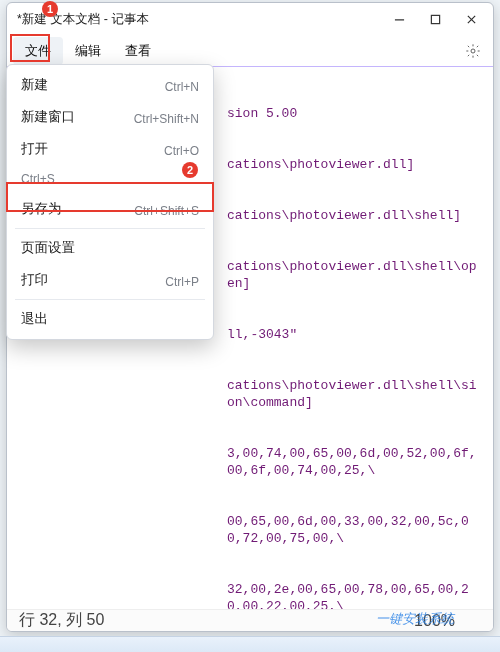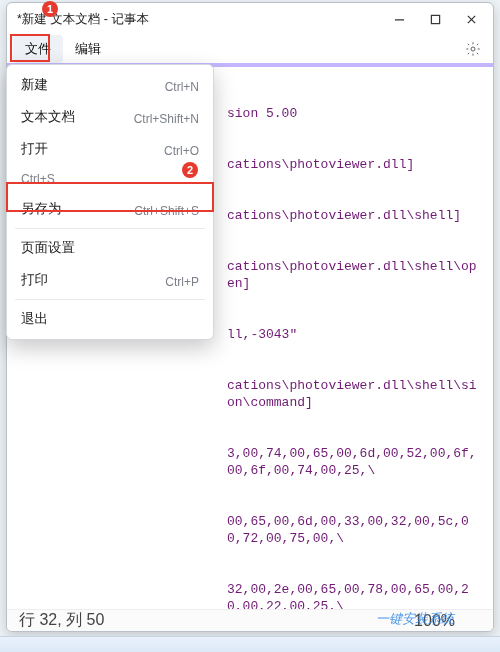--- a/index.html
+++ b/index.html
@@ -55,21 +55,21 @@
     border:2px solid #e63a2e;
     z-index:55;
     pointer-events:none;
   }
   
   .menubar {
     display:flex; align-items:center;
     height:32px;
     padding:0 6px;
     font-size:13px;
-    border-bottom:4px solid #c4b5fd;
+    border-bottom:1px solid #c4b5fd;
   }
   .menu-item {
     padding:5px 12px;
     border-radius:4px;
     color:#111;
   }
   .menu-item.active { background:#eef2f6; }
   .menubar .spacer { flex:1; }
   .gear {
     width:28px; height:28px;
@@ -164,20 +164,21 @@
         <svg viewBox="0 0 12 12">
             <path d="M2 2 L10 10 M10 2 L2 10"></path>
           </svg>
       </div>
     </div>
   </div>
 
   <div class="menubar">
     <div class="menu-item active">文件</div>
     <div class="menu-item">编辑</div>
+    <div class="menu-item">查看</div>
     <div class="spacer"></div>
     <div class="gear">
       <svg viewBox="0 0 24 24">
           <circle cx="12" cy="12" r="3"></circle>
           <path d="M12 2v3M12 19v3M4.2 4.2l2.1 2.1M17.7 17.7l2.1 2.1M2 12h3M19 12h3M4.2 19.8l2.1-2.1M17.7 6.3l2.1-2.1"></path>
         </svg>
     </div>
   </div>
 
   <div class="editor">
@@ -221,21 +222,21 @@
     <div class="seg">100%</div>
   </div>
 </div>
 
 <div class="dropdown">
   <div class="dd-item">
     <span class="label">新建</span>
     <span class="short">Ctrl+N</span>
   </div>
   <div class="dd-item">
-    <span class="label">文本文档</span>
+    <span class="label">新建窗口</span>
     <span class="short">Ctrl+Shift+N</span>
   </div>
   <div class="dd-item">
     <span class="label">打开</span>
     <span class="short">Ctrl+O</span>
   </div>
   <div class="dd-item">
     <span class="short">Ctrl+S</span>
   </div>
   <div class="dd-item">

